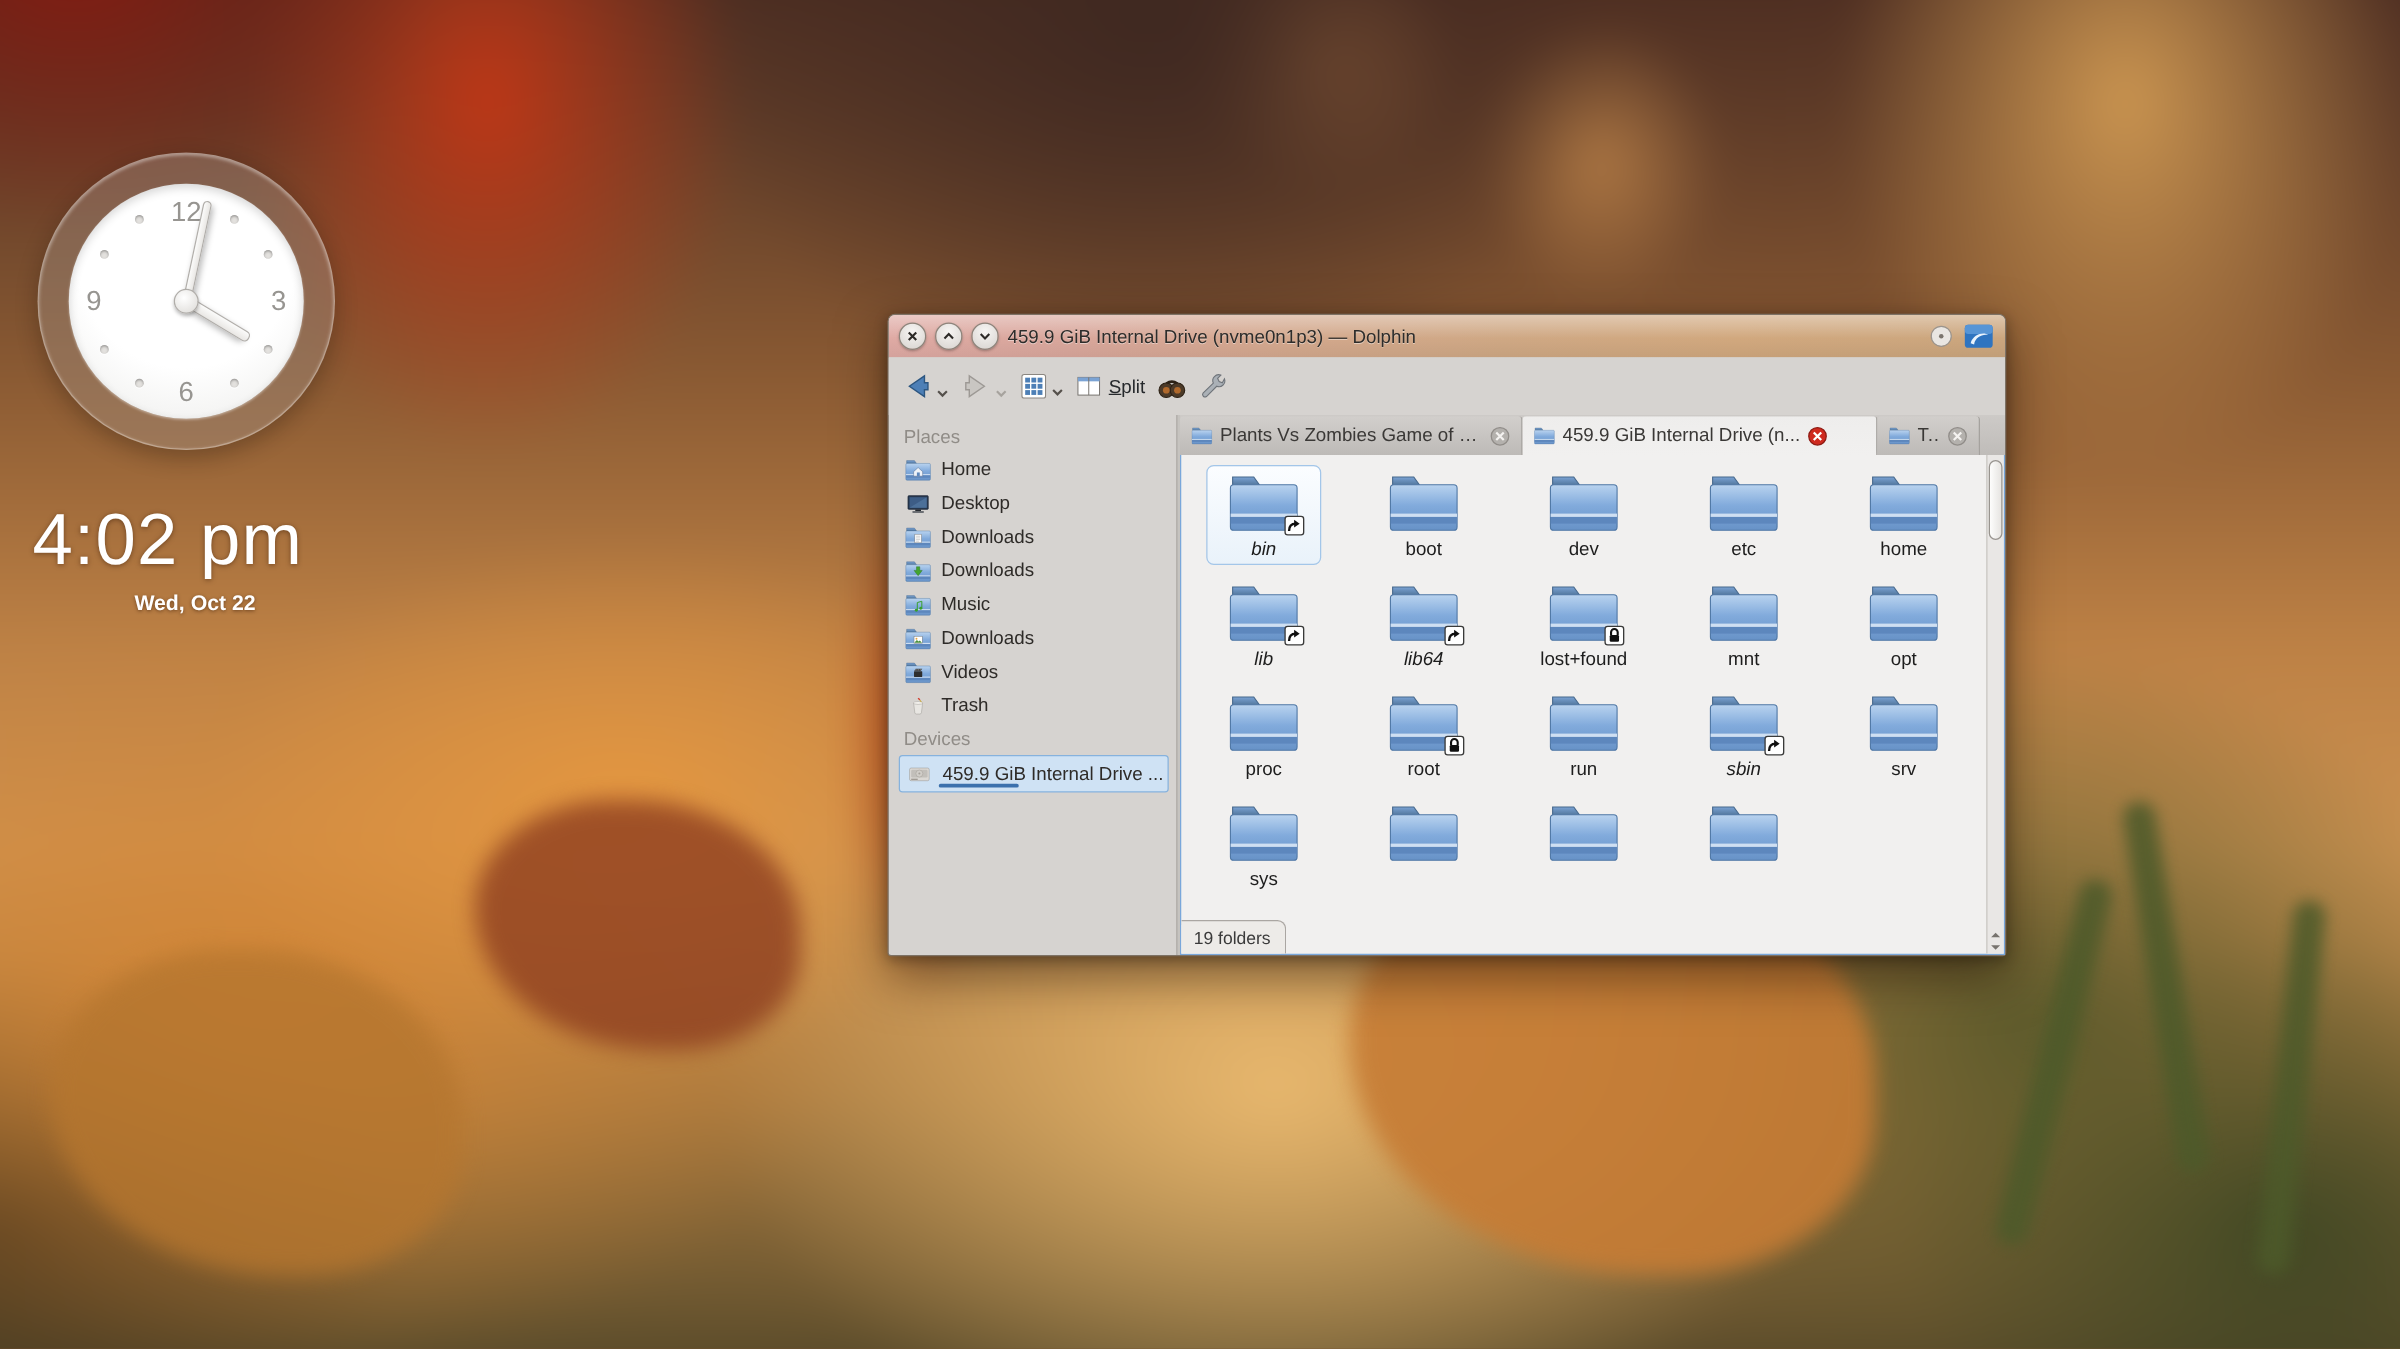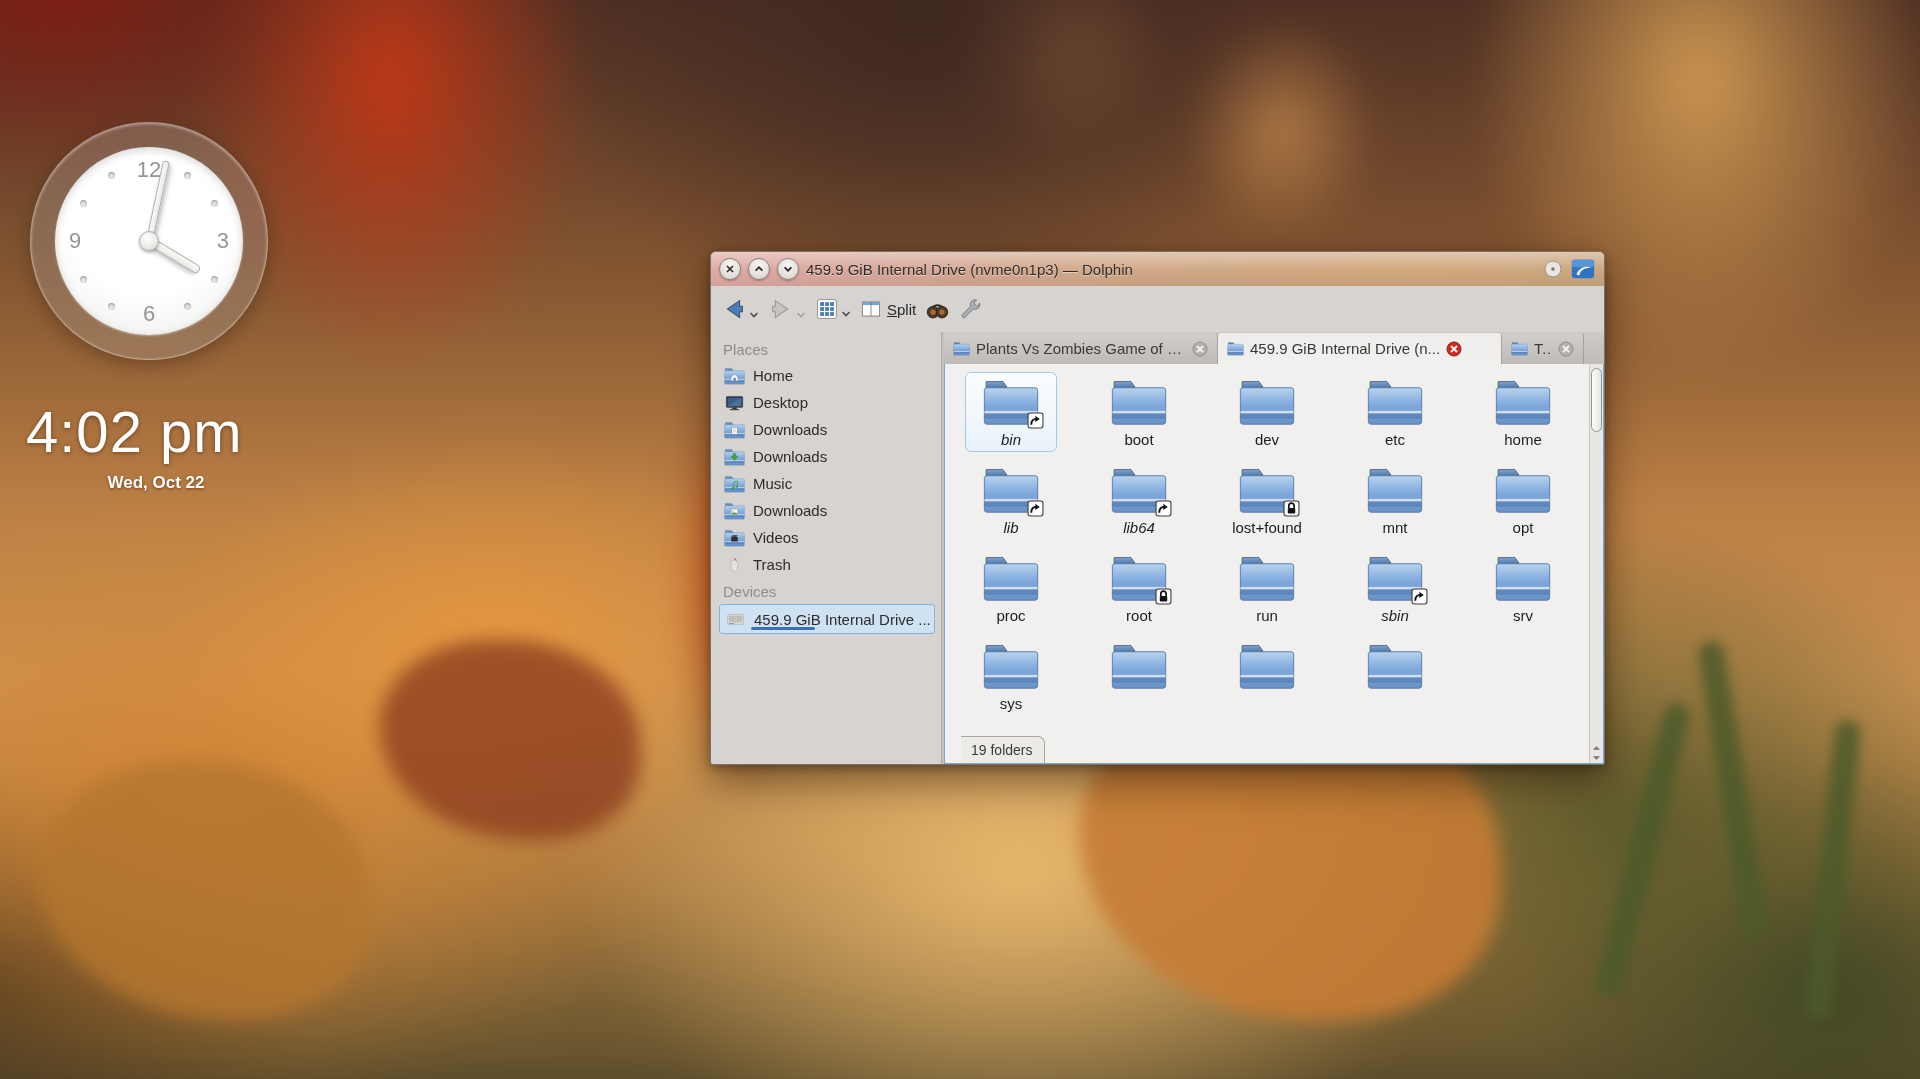--- a/index.html
+++ b/index.html
@@ -116,21 +116,21 @@
   .emb { position:absolute; width:17px; height:17px; right:-4px; bottom:-3px; }
   .f-label { margin-top:5px; font-size:15px; color:#1d1d1d; white-space:nowrap; }
   .f-label.sym { font-style:italic; }
 
   .scrollbar { position:absolute; top:0; right:0; bottom:0; width:14px; background:#e9e7e5; border-left:1px solid #c9c6c2; }
   .sb-handle { position:absolute; top:4px; left:1px; width:11px; height:64px; border-radius:6px;
     background:linear-gradient(90deg,#fdfdfc,#e6e4e1); border:1px solid #98948f; }
   .sb-btns { position:absolute; bottom:2px; left:0; width:13px; display:flex; flex-direction:column; align-items:center; gap:4px; }
   .sb-btns svg { width:9px; height:6px; }
 
-  .status-box { position:absolute; left:16px; bottom:0; height:27px; padding:0 12px 0 10px; display:flex; align-items:center;
+  .status-box { position:absolute; left:0; bottom:0; height:27px; padding:0 12px 0 10px; display:flex; align-items:center;
     background:#edebe8; border-top:1px solid #aaa6a2; border-right:1px solid #aaa6a2; border-radius:0 7px 0 0;
     font-size:14px; color:#3a3a3a; z-index:5; }
 </style>
 </head>
 <body>
 
 <svg width="0" height="0" style="position:absolute" aria-hidden="true">
 <defs>
   <linearGradient id="gfold" x1="0" y1="0" x2="0" y2="1">
     <stop offset="0" stop-color="#b9d3ef"></stop>

